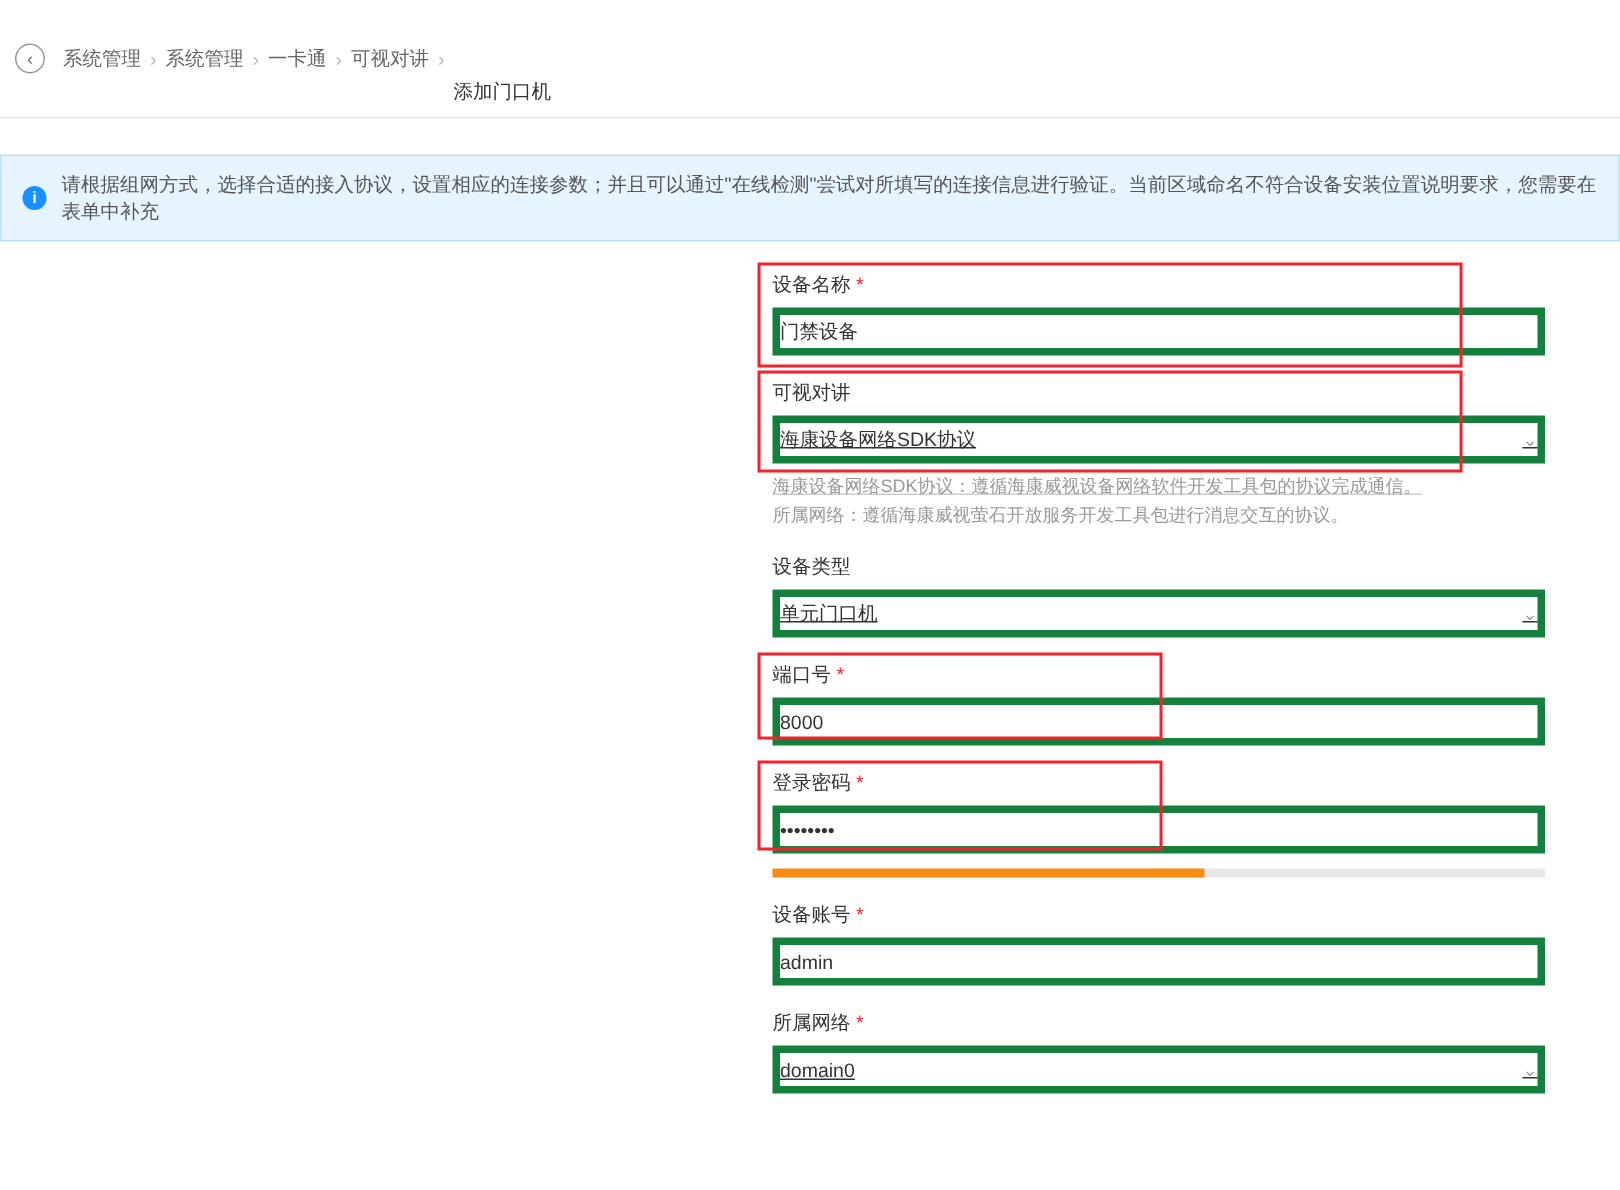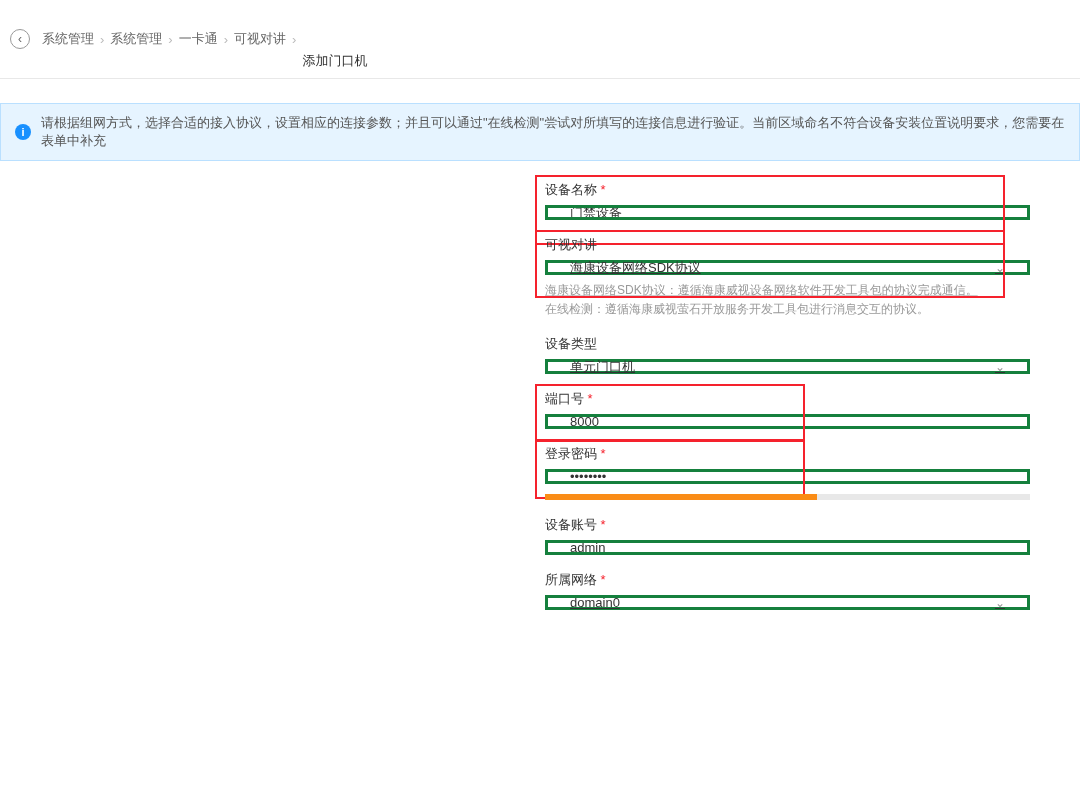--- a/index.html
+++ b/index.html
@@ -57,37 +57,36 @@
       font-weight: bold;
       flex-shrink: 0;
     }
     .form-area {
       padding-left: 515px;
       padding-right: 50px;
     }
     .form-group {
       margin-bottom: 16px;
       position: relative;
-      margin-left: 30px;
     }
     .label {
       font-size: 13px;
       color: #333;
       margin-bottom: 6px;
       display: block;
     }
     .required::after {
       content: " *";
       color: #f5222d;
     }
     .input, .select {
       width: 100%;
-      height: 15px;
-      border: 3px solid #15803d;
-      padding: 4px 22px;
+      height: 32px;
+      border: 5px solid #15803d;
+      padding: 4px 0;
       font-size: 13px;
       color: #333;
       background: #fff;
       outline: none;
       display: flex;
       align-items: center;
       justify-content: space-between;
     }
     .input-narrow { width: 170px; }
     .select { cursor: pointer; text-decoration: underline; }
@@ -159,21 +158,21 @@
 
   <div class="form-group">
     <div class="highlight-box h2"></div>
     <span class="label">可视对讲</span>
     <div class="select">
       <span>海康设备网络SDK协议</span>
       <span class="chevron">⌄</span>
     </div>
     <div class="hint">
       <span class="hint-underline">海康设备网络SDK协议：遵循海康威视设备网络软件开发工具包的协议完成通信。</span><br>
-      <span>在线检测：遵循海康威视萤石开放服务开发工具包进行消息交互的协议。</span>
+      <span>所属网络：遵循海康威视萤石开放服务开发工具包进行消息交互的协议。</span>
     </div>
   </div>
 
   <div class="form-group">
     <span class="label">设备类型</span>
     <div class="select">
       <span>单元门口机</span>
       <span class="chevron">⌄</span>
     </div>
   </div>

